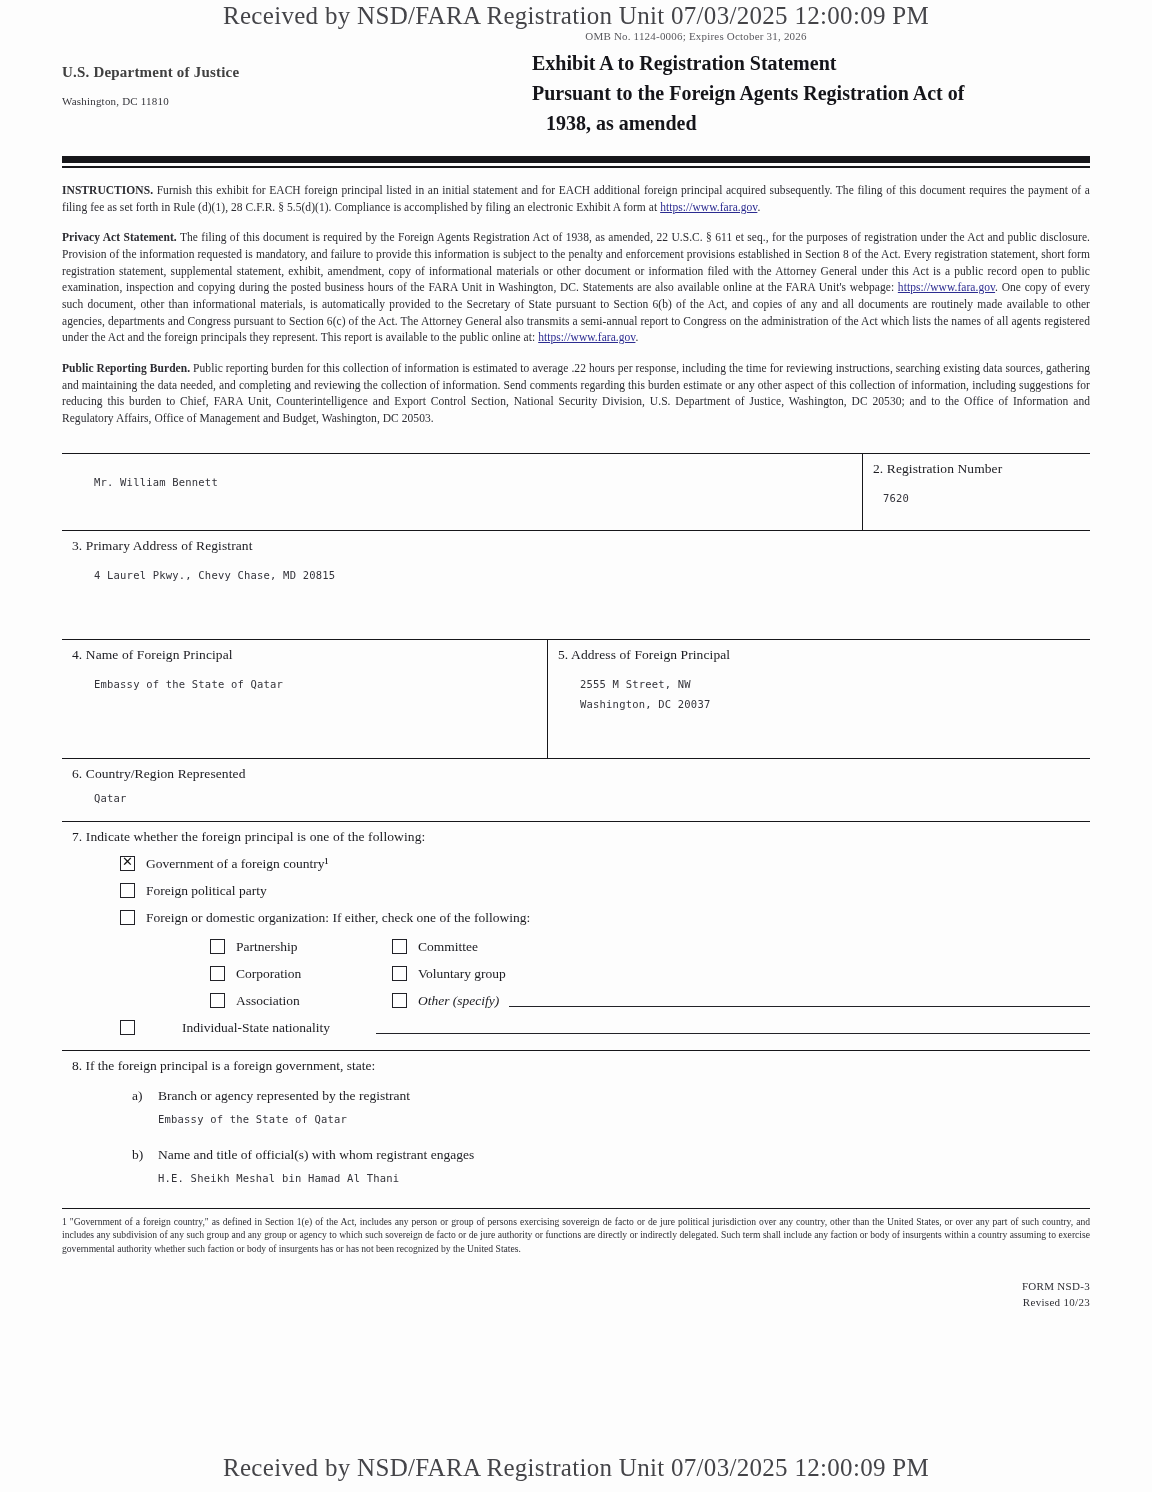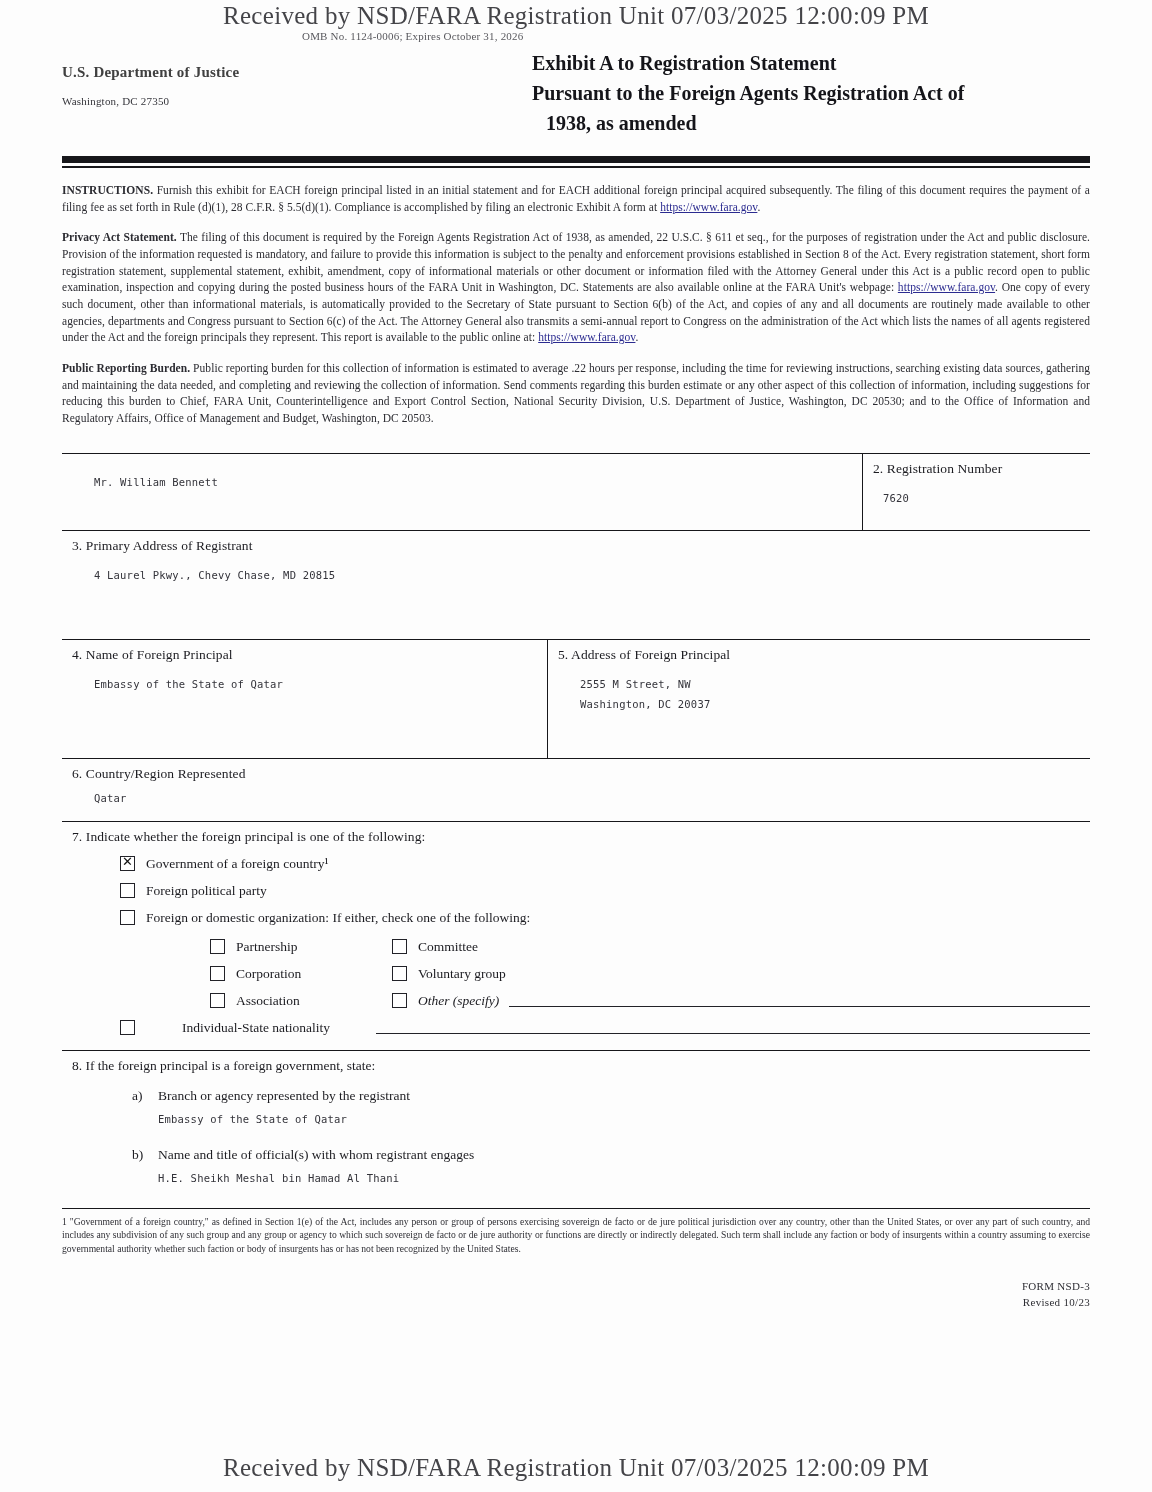--- a/index.html
+++ b/index.html
@@ -38,20 +38,21 @@
   .stamp-bottom { bottom: 10px; }
 
   .sheet {
     position: absolute;
     left: 62px;
     top: 30px;
     width: 1028px;
   }
 
   .omb {
+    text-align: center;
     font-size: 11px;
     color: #3a3a40;
     margin-left: 240px;
     letter-spacing: 0.2px;
     opacity: .85;
   }
 
   .header {
     display: flex;
     align-items: flex-start;
@@ -239,21 +240,21 @@
 
   <div class="stamp stamp-top">Received by NSD/FARA Registration Unit   07/03/2025   12:00:09 PM</div>
 
   <div class="sheet">
 
     <div class="omb">OMB No. 1124-0006; Expires October 31, 2026</div>
 
     <div class="header">
       <div class="header-left">
         <div class="doj">U.S. Department of Justice</div>
-        <div class="doj-sub">Washington, DC 27350</div>
+        <div class="doj-sub">Washington, DC 11810</div>
       </div>
       <div class="header-right">
         <div class="title">
           <span class="l1">Exhibit A to Registration Statement</span>
           <span class="l2">Pursuant to the Foreign Agents Registration Act of</span>
           <span class="l3">1938, as amended</span>
         </div>
       </div>
     </div>
 

